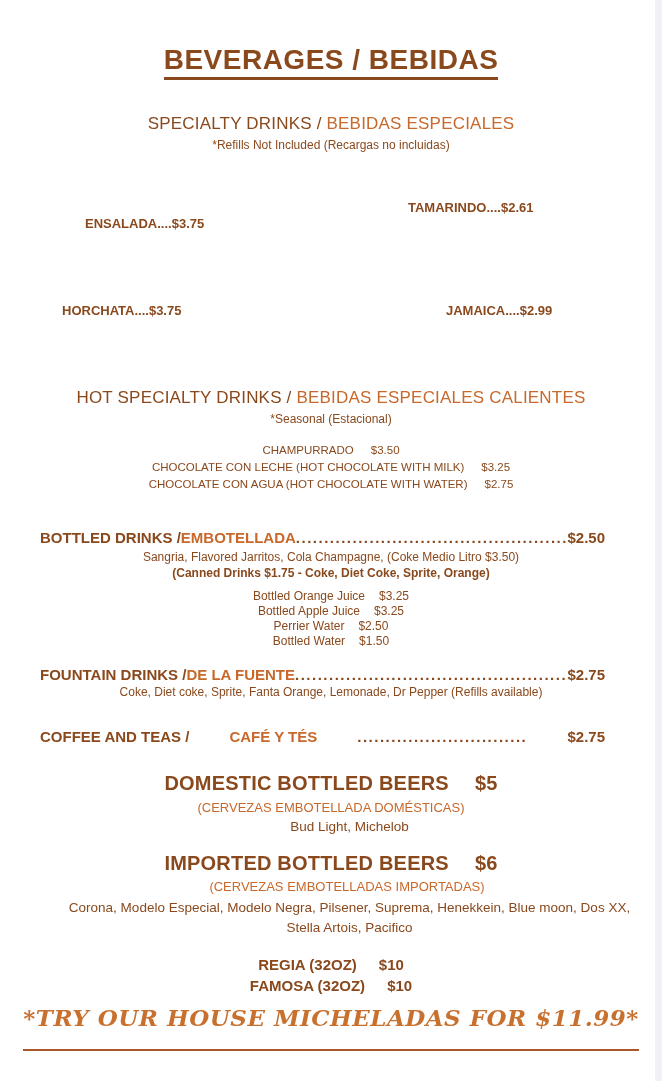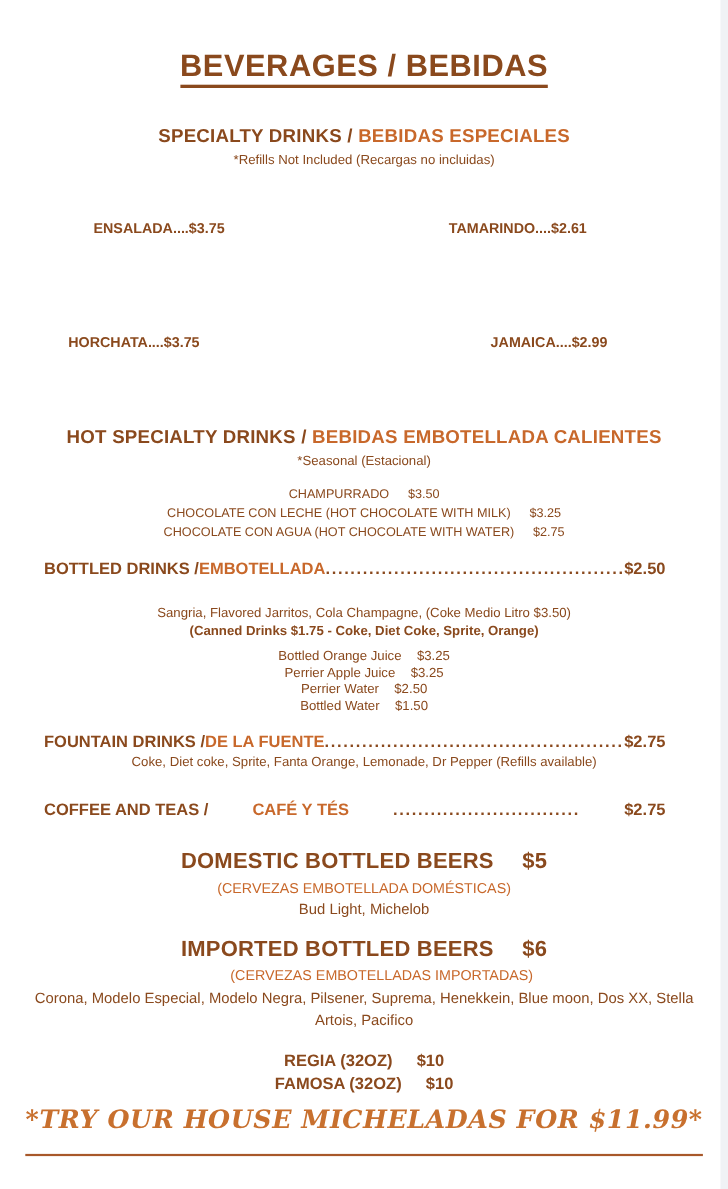--- a/index.html
+++ b/index.html
@@ -30,21 +30,21 @@
     top: 44px;
     font-size: 28px; font-weight: bold;
     letter-spacing: 0.5px;
   }
   .page-title .u {
     display: inline-block;
     border-bottom: 3px solid #8a491d;
     padding-bottom: 1px;
   }
 
-  .section-heading { font-size: 17px; font-weight: bold; letter-spacing: 0.2px; }
+  .section-heading { font-size: 17px; font-weight: normal; letter-spacing: 0.2px; }
   .spec-heading { top: 114px; }
   .note { font-size: 12px; }
   .spec-note { top: 138px; }
 
   .spec-item { font-size: 13px; font-weight: bold; white-space: nowrap; }
 
   .hot-heading { top: 388px; }
   .hot-note { top: 412px; }
   .hot-items { top: 442px; font-size: 11.5px; line-height: 17px; }
   .hot-items .price { margin-left: 17px; }
@@ -55,38 +55,38 @@
     font-size: 15px; font-weight: bold;
     white-space: nowrap;
   }
   .leader-row .dots {
     flex: 1 1 auto; overflow: hidden;
     letter-spacing: 1.5px;
     font-weight: bold;
   }
   .leader-row .price { flex: 0 0 auto; }
 
-  .bottled-row { top: 509px; }
+  .bottled-row { top: 529px; }
   .sub-line { font-size: 12px; line-height: 15px; }
   .bottled-sub1 { top: 550px; }
   .bottled-sub2 { top: 566px; font-weight: bold; }
   .bottled-items { top: 589px; font-size: 12px; line-height: 15px; }
   .bottled-items .price { margin-left: 14px; }
 
   .fountain-row { top: 666px; }
   .fountain-sub { top: 685px; }
 
   .coffee-row { top: 728px; gap: 40px; }
 
   .beer-heading { font-size: 20px; font-weight: bold; letter-spacing: 0.2px; }
   .beer-heading .price { margin-left: 26px; }
   .domestic-heading { top: 772px; }
   .beer-sub { font-size: 13px; }
   .domestic-sub { top: 800px; }
-  .beer-list { font-size: 13.5px; }
+  .beer-list { font-size: 13.5px; padding-left: 37px; }
   .domestic-list { top: 819px; }
 
   .imported-heading { top: 852px; }
   .imported-sub { top: 879px; padding-left: 32px; }
   .imported-list { top: 898px; left: 31px; width: 600px; text-align: center; line-height: 20px; }
 
   .big-beer { font-size: 15px; font-weight: bold; line-height: 21px; }
   .big-beers { top: 954px; }
   .big-beer .price { margin-left: 22px; }
 
@@ -111,48 +111,48 @@
 
   <div class="abs center page-title dark">
     <span class="u">BEVERAGES / BEBIDAS</span>
   </div>
 
   <div class="abs center section-heading spec-heading">
     <span class="dark">SPECIALTY DRINKS / </span><span class="orange">BEBIDAS ESPECIALES</span>
   </div>
   <div class="abs center note dark spec-note">*Refills Not Included (Recargas no incluidas)</div>
 
-  <div class="abs spec-item dark" style="top:200px; left:85px;">ENSALADA....$3.75</div>
+  <div class="abs spec-item dark" style="top:216px; left:85px;">ENSALADA....$3.75</div>
   <div class="abs spec-item dark" style="top:200px; left:408px;">TAMARINDO....$2.61</div>
   <div class="abs spec-item dark" style="top:303px; left:62px;">HORCHATA....$3.75</div>
   <div class="abs spec-item dark" style="top:303px; left:446px;">JAMAICA....$2.99</div>
 
   <div class="abs center section-heading hot-heading">
-    <span class="dark">HOT SPECIALTY DRINKS / </span><span class="orange">BEBIDAS EMBOTELLADA CALIENTES</span>
+    <span class="dark">HOT SPECIALTY DRINKS / </span><span class="orange">BEBIDAS ESPECIALES CALIENTES</span>
   </div>
   <div class="abs center note dark hot-note">*Seasonal (Estacional)</div>
 
   <div class="abs center hot-items dark">
     <div><span>CHAMPURRADO</span><span class="price">$3.50</span></div>
     <div><span>CHOCOLATE CON LECHE (HOT CHOCOLATE WITH MILK)</span><span class="price">$3.25</span></div>
     <div><span>CHOCOLATE CON AGUA (HOT CHOCOLATE WITH WATER)</span><span class="price">$2.75</span></div>
   </div>
 
   <div class="abs leader-row bottled-row">
     <span class="dark">BOTTLED DRINKS / </span>
       <span class="orange">EMBOTELLADA</span>
       <span class="dots dark">......................................................................................................</span>
       <span class="price dark">$2.50</span>
   </div>
   <div class="abs center sub-line dark bottled-sub1">Sangria, Flavored Jarritos, Cola Champagne, (Coke Medio Litro $3.50)</div>
   <div class="abs center sub-line dark bottled-sub2">(Canned Drinks $1.75 - Coke, Diet Coke, Sprite, Orange)</div>
 
   <div class="abs center bottled-items dark">
     <div><span>Bottled Orange Juice</span><span class="price">$3.25</span></div>
-    <div><span>Perrier Apple Juice</span><span class="price">$3.25</span></div>
+    <div><span>Bottled Apple Juice</span><span class="price">$3.25</span></div>
     <div><span>Perrier Water</span><span class="price">$2.50</span></div>
     <div><span>Bottled Water</span><span class="price">$1.50</span></div>
   </div>
 
   <div class="abs leader-row fountain-row">
     <span class="dark">FOUNTAIN DRINKS / </span>
       <span class="orange">DE LA FUENTE</span>
       <span class="dots dark">......................................................................................................</span>
       <span class="price dark">$2.75</span>
   </div>

